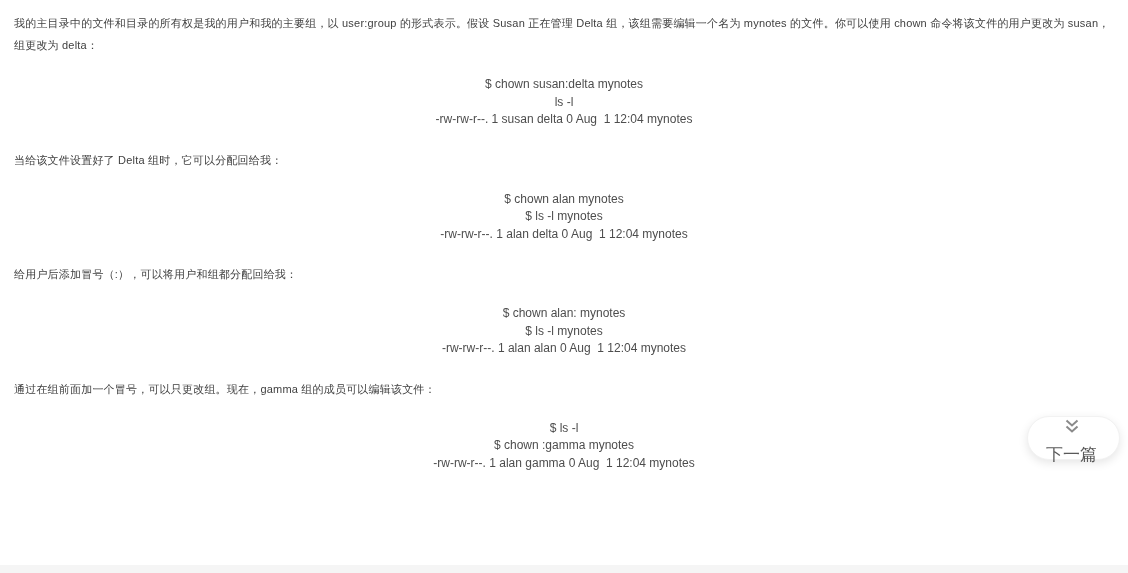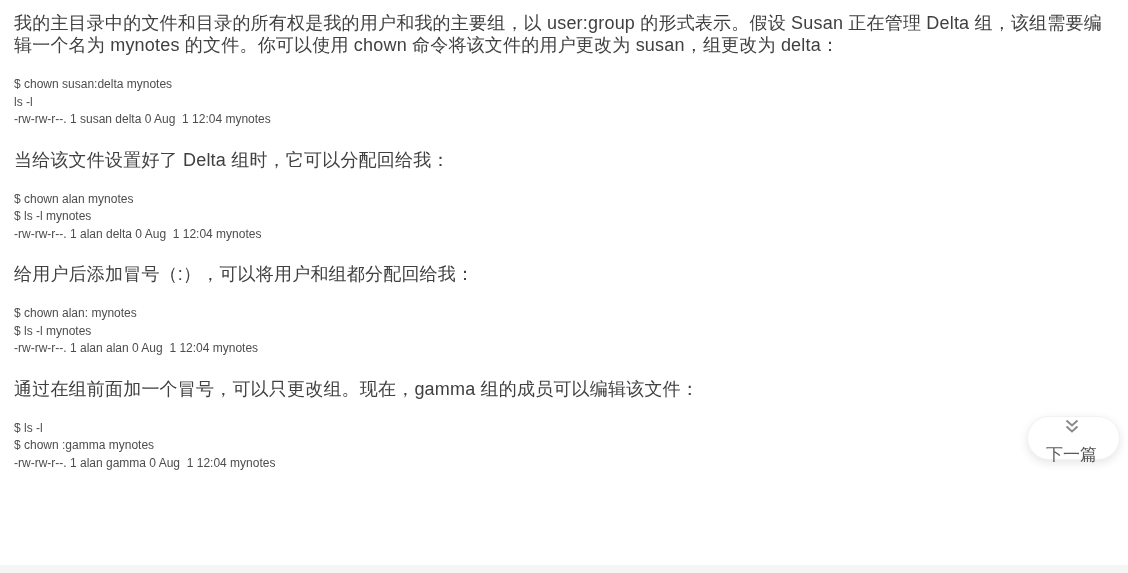--- a/index.html
+++ b/index.html
@@ -8,28 +8,29 @@
     background: #ffffff;
     overflow: hidden;
     font-family: "Liberation Sans", "DejaVu Sans", sans-serif;
     position: relative;
   }
   .article {
     padding: 12px 14px 0 14px;
     width: 1128px;
   }
   .para {
-    font-size: 18px;
+    font-size: 11px;
     line-height: 22px;
     color: #404040;
     margin-bottom: 20px;
     letter-spacing: 0.2px;
   }
   .code-block {
     margin: 0 0 20px 0;
+    text-align: center;
   }
   .code-line {
     font-size: 12px;
     line-height: 17.5px;
     color: #4d4d4d;
     white-space: pre;
   }
   .next-btn {
     position: absolute;
     top: 416px;

